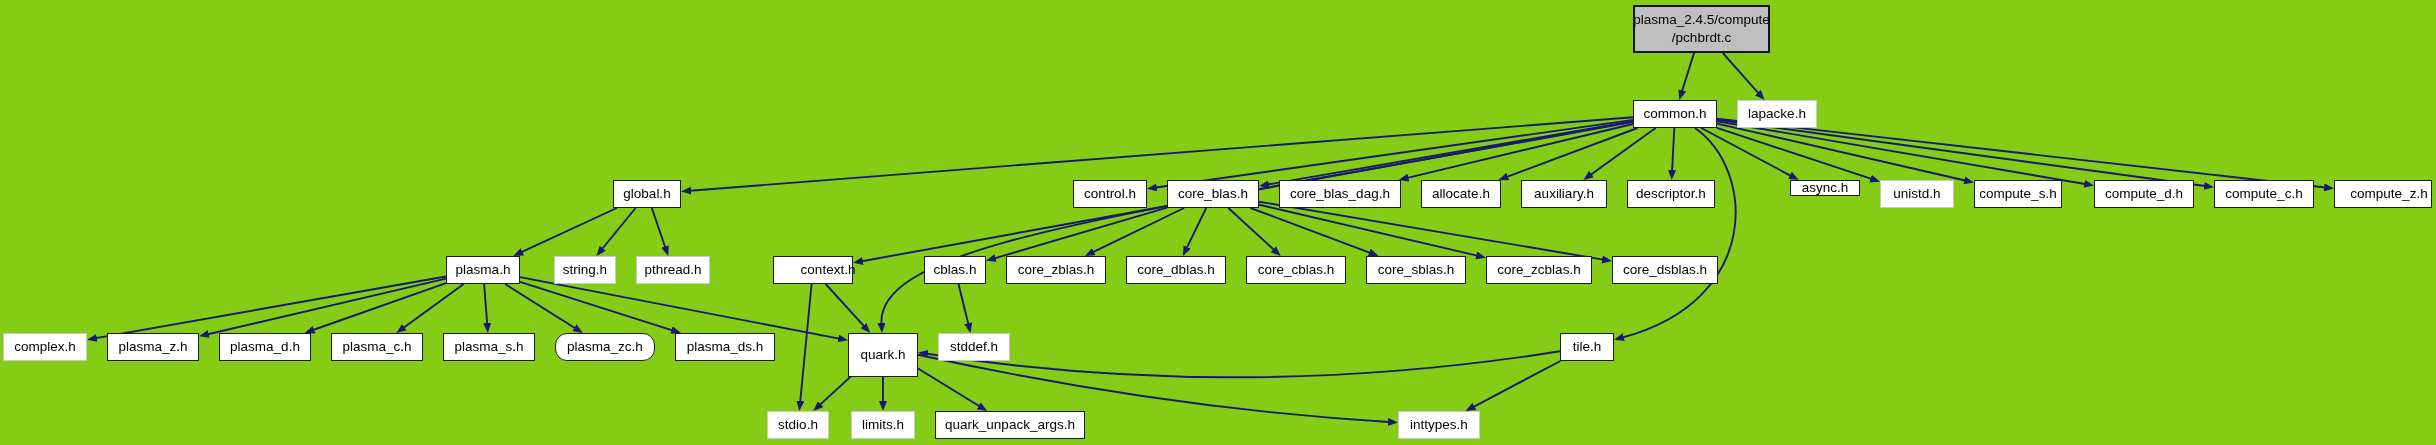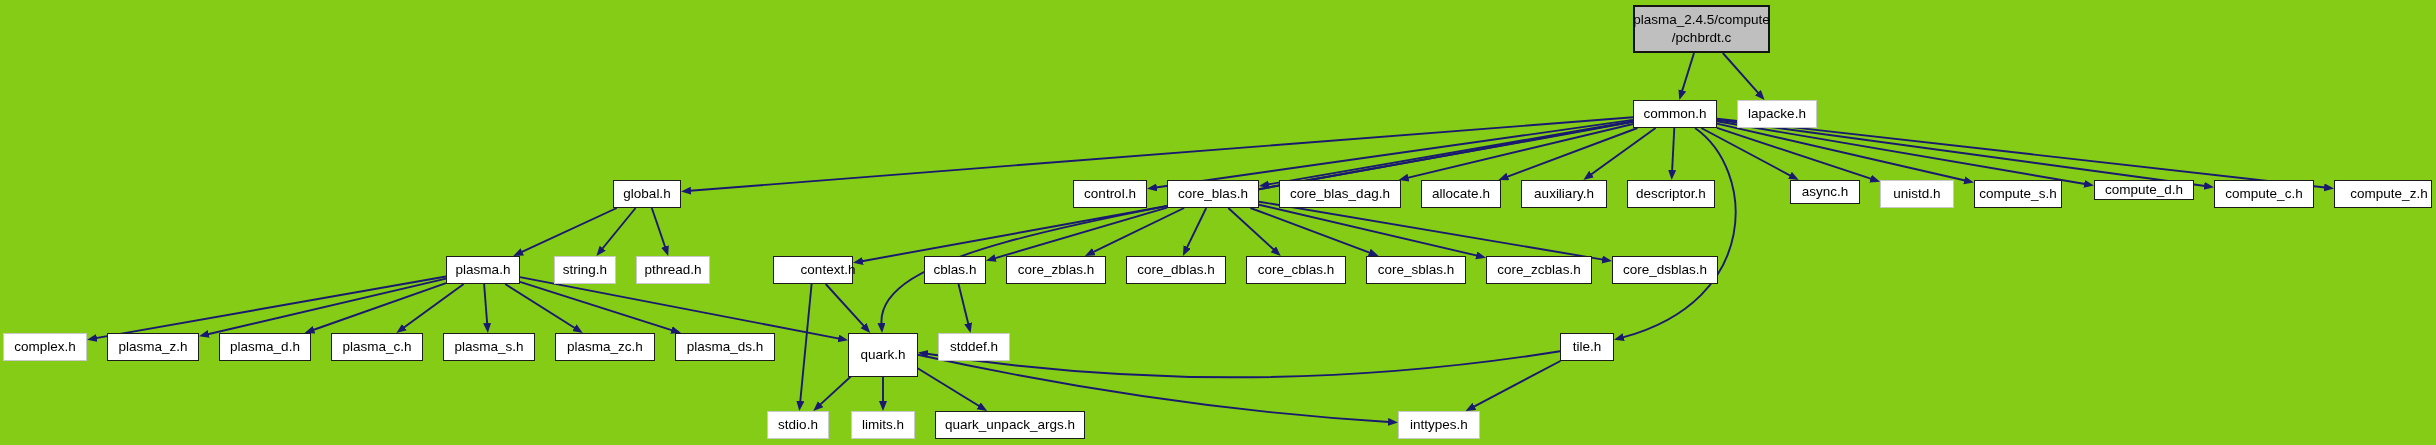--- a/index.html
+++ b/index.html
@@ -99,43 +99,43 @@
 /pchbrdt.c</div>
       <div class="node internal" style="left: 1633px; top: 100px; width: 84px; height: 28px;">common.h</div>
       <div class="node system" style="left: 1737px; top: 100px; width: 80px; height: 28px; border-color: rgb(201, 201, 201);">lapacke.h</div>
       <div class="node internal" style="left: 613px; top: 180px; width: 68px; height: 28px;">global.h</div>
       <div class="node internal" style="left: 1073px; top: 180px; width: 74px; height: 28px;">control.h</div>
       <div class="node internal" style="left: 1167px; top: 180px; width: 92px; height: 28px;">core_blas.h</div>
       <div class="node internal" style="left: 1279px; top: 180px; width: 122px; height: 28px;">core_blas_dag.h</div>
       <div class="node internal" style="left: 1421px; top: 180px; width: 80px; height: 28px;">allocate.h</div>
       <div class="node internal" style="left: 1521px; top: 180px; width: 86px; height: 28px;">auxiliary.h</div>
       <div class="node internal" style="left: 1627px; top: 180px; width: 88px; height: 28px;">descriptor.h</div>
-      <div class="node internal" style="left: 1790px; top: 180px; width: 70px; height: 24px;">async.h</div>
+      <div class="node internal" style="left: 1790px; top: 180px; width: 70px; height: 16px;">async.h</div>
       <div class="node system" style="left: 1880px; top: 180px; width: 74px; height: 28px; border-color: rgb(201, 201, 201);">unistd.h</div>
       <div class="node internal" style="left: 1974px; top: 180px; width: 88px; height: 28px;">compute_s.h</div>
-      <div class="node internal" style="left: 2094px; top: 180px; width: 100px; height: 20px;">compute_d.h</div>
+      <div class="node internal" style="left: 2094px; top: 180px; width: 100px; height: 28px;">compute_d.h</div>
       <div class="node internal" style="left: 2214px; top: 180px; width: 100px; height: 28px;">compute_c.h</div>
       <div class="node internal" style="left: 2334px; top: 180px; width: 98px; height: 28px; padding-left: 12px;">compute_z.h</div>
       <div class="node internal" style="left: 446px; top: 256px; width: 74px; height: 28px;">plasma.h</div>
       <div class="node system" style="left: 554px; top: 256px; width: 62px; height: 28px; border-color: rgb(201, 201, 201);">string.h</div>
       <div class="node system" style="left: 636px; top: 256px; width: 74px; height: 28px; border-color: rgb(201, 201, 201);">pthread.h</div>
       <div class="node internal" style="left: 773px; top: 256px; width: 80px; height: 28px; padding-left: 30px;">context.h</div>
       <div class="node internal" style="left: 924px; top: 256px; width: 62px; height: 28px;">cblas.h</div>
       <div class="node internal" style="left: 1006px; top: 256px; width: 100px; height: 28px;">core_zblas.h</div>
       <div class="node internal" style="left: 1126px; top: 256px; width: 100px; height: 28px;">core_dblas.h</div>
       <div class="node internal" style="left: 1246px; top: 256px; width: 100px; height: 28px;">core_cblas.h</div>
       <div class="node internal" style="left: 1366px; top: 256px; width: 100px; height: 28px;">core_sblas.h</div>
       <div class="node internal" style="left: 1486px; top: 256px; width: 106px; height: 28px;">core_zcblas.h</div>
       <div class="node internal" style="left: 1612px; top: 256px; width: 106px; height: 28px;">core_dsblas.h</div>
       <div class="node system" style="left: 3px; top: 333px; width: 84px; height: 28px; border-color: rgb(201, 201, 201);">complex.h</div>
       <div class="node internal" style="left: 107px; top: 333px; width: 92px; height: 28px;">plasma_z.h</div>
       <div class="node internal" style="left: 219px; top: 333px; width: 92px; height: 28px;">plasma_d.h</div>
       <div class="node internal" style="left: 331px; top: 333px; width: 92px; height: 28px;">plasma_c.h</div>
       <div class="node internal" style="left: 443px; top: 333px; width: 92px; height: 28px;">plasma_s.h</div>
-      <div class="node internal" style="left: 555px; top: 333px; width: 100px; height: 28px;">plasma_zc.h</div>
+      <div class="node internal" style="left: 555px; top: 333px; width: 100px; height: 28px; border-radius: 12px;">plasma_zc.h</div>
       <div class="node internal" style="left: 675px; top: 333px; width: 100px; height: 28px;">plasma_ds.h</div>
       <div class="node internal" style="left: 848px; top: 333px; width: 70px; height: 44px;">quark.h</div>
       <div class="node system" style="left: 938px; top: 333px; width: 72px; height: 28px; border-color: rgb(201, 201, 201);">stddef.h</div>
       <div class="node internal" style="left: 1560px; top: 333px; width: 54px; height: 28px;">tile.h</div>
       <div class="node system" style="left: 767px; top: 411px; width: 62px; height: 28px; border-color: rgb(201, 201, 201);">stdio.h</div>
       <div class="node system" style="left: 851px; top: 411px; width: 64px; height: 28px; border-color: rgb(201, 201, 201);">limits.h</div>
       <div class="node internal" style="left: 935px; top: 411px; width: 150px; height: 28px;">quark_unpack_args.h</div>
       <div class="node system" style="left: 1398px; top: 411px; width: 82px; height: 28px; border-color: rgb(201, 201, 201);">inttypes.h</div>
     </div>
 </div>

